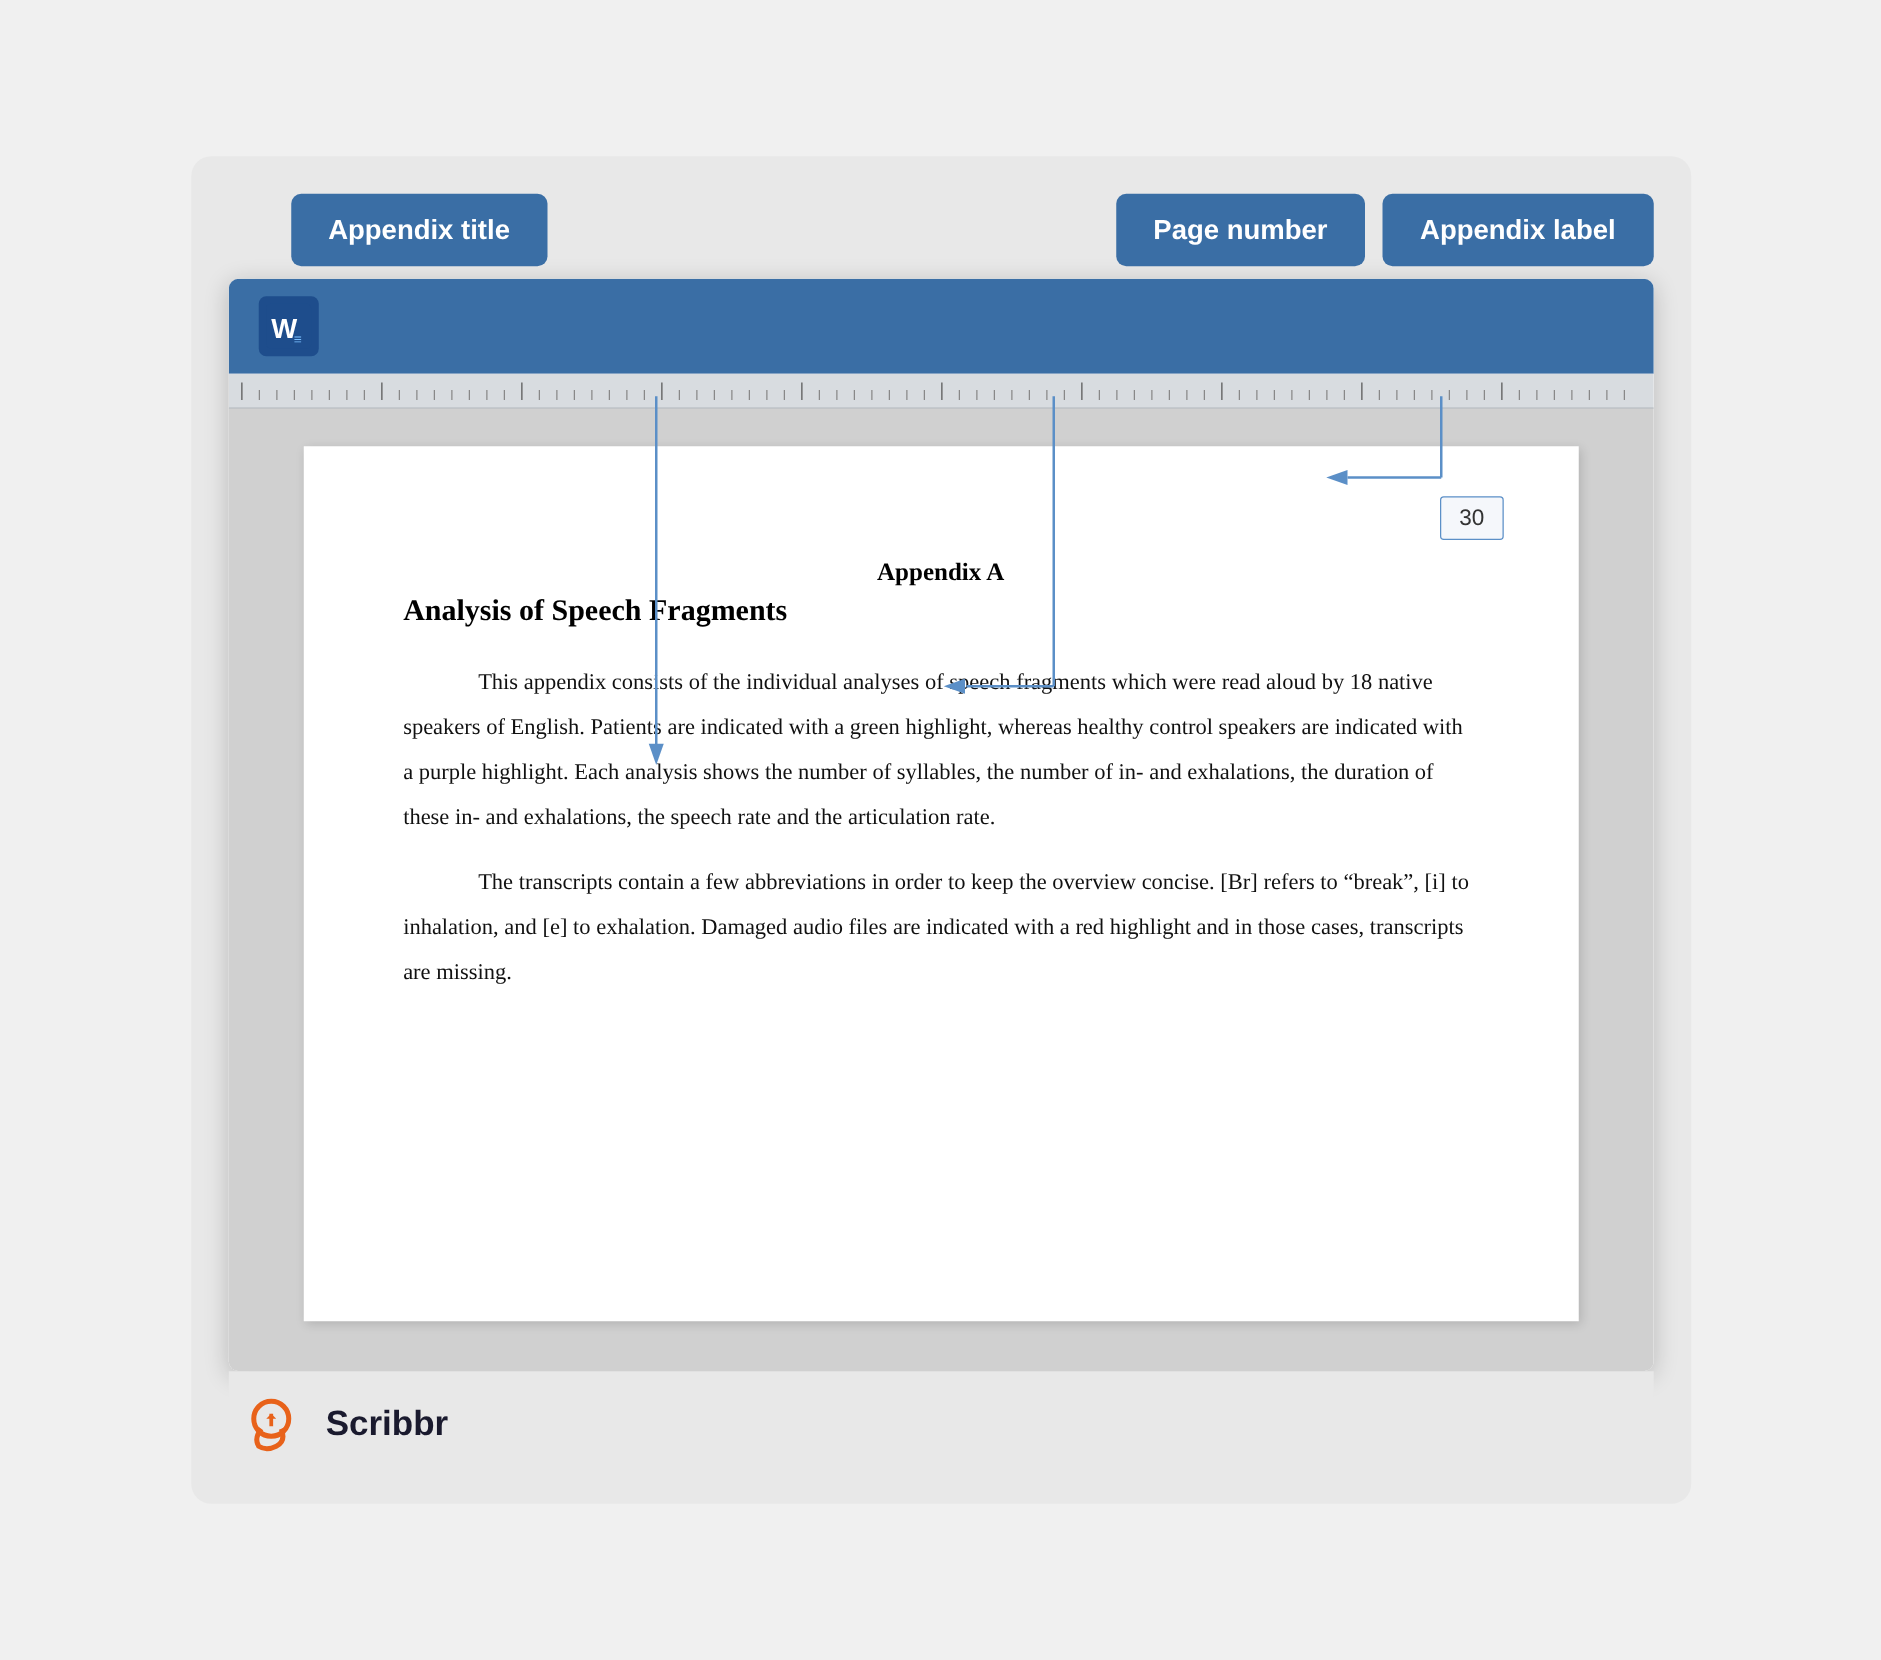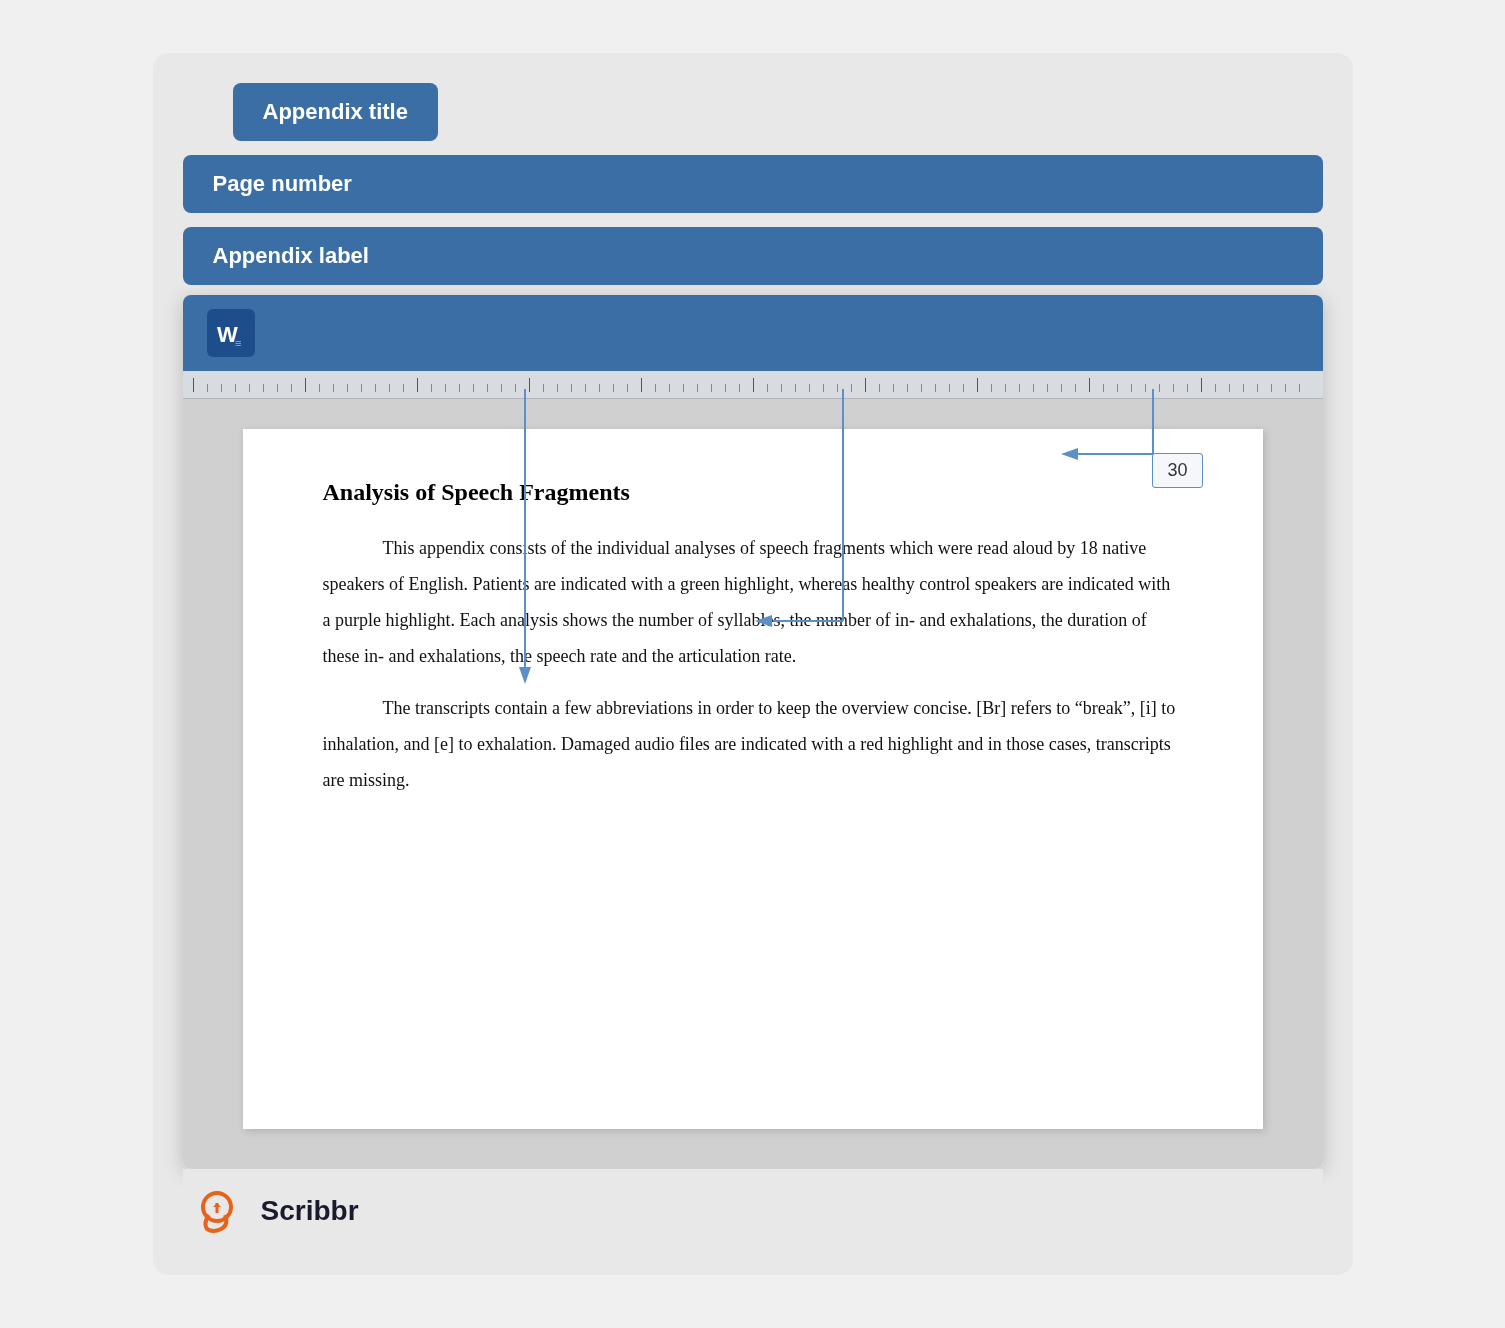--- a/index.html
+++ b/index.html
@@ -23,21 +23,20 @@
     }
 
     
     .tooltips-row {
       display: flex;
       justify-content: flex-start;
       gap: 14px;
       margin-bottom: 10px;
       padding-right: 0px;
       position: relative;
-      flex-direction: column;
     }
 
     .tooltip-bubble {
       background: #3a6ea5;
       color: #fff;
       font-family: Arial, sans-serif;
       font-size: 22px;
       font-weight: 700;
       border-radius: 8px;
       padding: 16px 30px;
@@ -135,21 +134,21 @@
       background: #fff;
       margin: 0 auto;
       min-height: 700px;
       padding: 50px 80px 50px 80px;
       box-shadow: 2px 2px 8px rgba(0,0,0,0.15);
       position: relative;
     }
 
     .page-number-indicator {
       position: absolute;
-      top: 24px;
+      top: 40px;
       right: 60px;
       border: 1.5px solid #5b8fc7;
       background: #f5f7fb;
       color: #333;
       font-family: Arial, sans-serif;
       font-size: 18px;
       padding: 6px 14px;
       border-radius: 3px;
     }
 
@@ -326,20 +325,21 @@
           <div class="ruler-tick"></div>
           <div class="ruler-tick"></div>
         </div>
     </div>
 
     <div class="doc-area" style="position:relative;">
       <div class="doc-page" style="position:relative;">
 
         <div class="page-number-indicator">30</div>
 
+        <div class="appendix-label-text">Appendix A</div>
 
         <div class="appendix-title-text">Analysis of Speech Fragments</div>
 
         <div class="doc-body-text">
           <p>This appendix consists of the individual analyses of speech fragments which were read aloud by 18 native speakers of English. Patients are indicated with a green highlight, whereas healthy control speakers are indicated with a purple highlight. Each analysis shows the number of syllables, the number of in- and exhalations, the duration of these in- and exhalations, the speech rate and the articulation rate.</p>
           <p>The transcripts contain a few abbreviations in order to keep the overview concise. [Br] refers to “break”, [i] to inhalation, and [e] to exhalation. Damaged audio files are indicated with a red highlight and in those cases, transcripts are missing.</p>
         </div>
 
       </div>
 

